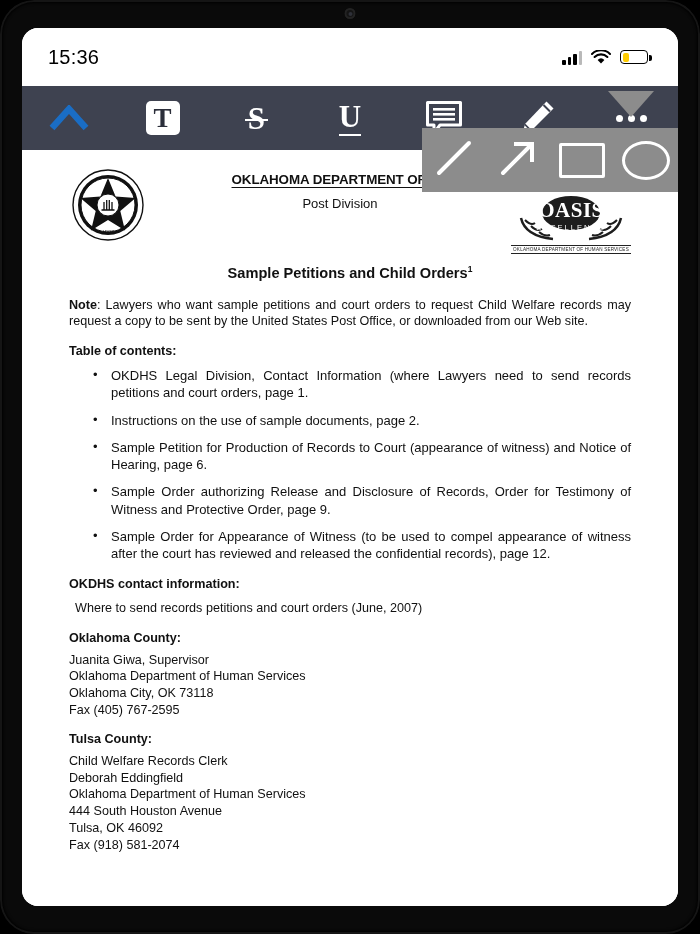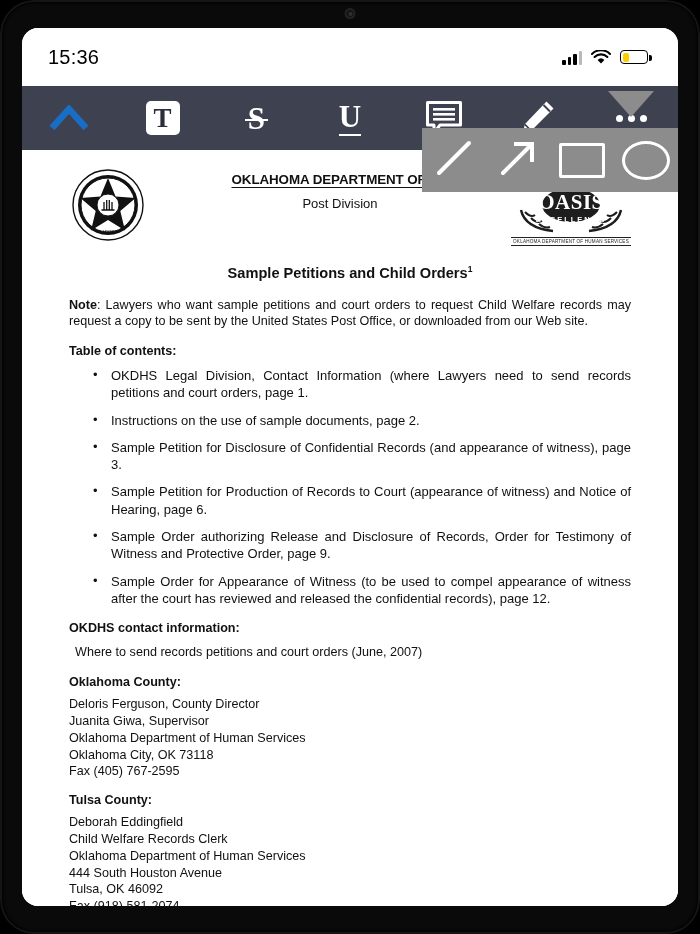--- a/index.html
+++ b/index.html
@@ -66,21 +66,21 @@
   .doc{position:relative;background:#fff;height:756px;overflow:hidden;
        padding:0;box-sizing:border-box;color:#111;}
   .doc-inner{padding:14px 47px 0 47px;}
 
   .letterhead{position:relative;height:78px;}
   .seal{position:absolute;left:2px;top:4px;width:74px;height:74px;}
   .lh-text{position:absolute;left:110px;right:130px;top:6px;text-align:center;}
   .dept-name{font-weight:700;font-size:13.4px;letter-spacing:-0.1px;
              text-decoration:underline;text-underline-offset:3px;white-space:nowrap;display:inline-block;}
   .legal-div{font-size:13px;margin-top:8px;}
-  .oasis{position:absolute;right:0;top:24px;width:120px;text-align:center;}
+  .oasis{position:absolute;right:0;top:32px;width:120px;text-align:center;}
   .oasis-badge{position:relative;height:46px;}
   .oasis-word{font-family:"Liberation Serif",serif;font-weight:700;font-size:21px;
               color:#1d1d1d;letter-spacing:0.5px;line-height:1;}
   .oasis-exc{font-size:7.5px;letter-spacing:2px;color:#1d1d1d;margin-top:2px;}
   .oasis-caption{font-size:4.6px;letter-spacing:0.2px;border-top:0.7px solid #222;
                  border-bottom:0.7px solid #222;padding:1px 0;margin-top:3px;color:#1d1d1d;}
 
   .doc-title{text-align:center;font-weight:700;font-size:14.6px;margin:22px 0 16px;}
   .doc-title sup{font-size:8.5px;}
 
@@ -211,60 +211,58 @@
             <div class="oasis-badge">
               <svg width="120" height="46" viewBox="0 0 120 46" style="position:absolute;left:0;top:0;">
                 <path d="M10 22 Q14 40 42 43" stroke="#1d1d1d" stroke-width="2.5" fill="none"></path>
                 <path d="M110 22 Q106 40 78 43" stroke="#1d1d1d" stroke-width="2.5" fill="none"></path>
                 <path d="M14 24 Q20 30 24 27 M20 30 Q26 36 31 33 M28 36 Q34 41 39 39" stroke="#1d1d1d" stroke-width="2" fill="none"></path>
                 <path d="M106 24 Q100 30 96 27 M100 30 Q94 36 89 33 M92 36 Q86 41 81 39" stroke="#1d1d1d" stroke-width="2" fill="none"></path>
                 <ellipse cx="60" cy="17" rx="29" ry="17" fill="#1d1d1d"></ellipse>
               </svg>
               <div style="position:absolute;left:0;right:0;top:4px;">
                 <div class="oasis-word" style="color:#fff;">OASIS</div>
-                <div class="oasis-exc" style="color:#fff;font-weight:bold;">EXCELLENCE</div>
+                <div class="oasis-exc" style="color:#fff;">EXCELLENCE</div>
               </div>
             </div>
             <div class="oasis-caption">OKLAHOMA DEPARTMENT OF HUMAN SERVICES</div>
           </div>
         </div>
 
         <div class="doc-title">
           <span>Sample Petitions and Child Orders</span><sup>1</sup>
         </div>
 
         <p class="para"><b>Note</b><span>: Lawyers who want sample petitions and court orders to request Child Welfare records may request a copy to be sent by the United States Post Office, or downloaded from our Web site.</span></p>
 
         <div class="sec-head">Table of contents:</div>
 
         <ul class="toc">
           <li>OKDHS Legal Division, Contact Information (where Lawyers need to send records petitions and court orders, page 1.</li>
           <li>Instructions on the use of sample documents, page 2.</li>
-          <li>Sample Petition for Disclosure of Confidential Records (and appearance of witness), page 3.</li>
           <li>Sample Petition for Production of Records to Court (appearance of witness) and Notice of Hearing, page 6.</li>
           <li>Sample Order authorizing Release and Disclosure of Records, Order for Testimony of Witness and Protective Order, page 9.</li>
           <li>Sample Order for Appearance of Witness (to be used to compel appearance of witness after the court has reviewed and released the confidential records), page 12.</li>
         </ul>
 
         <div class="sec-head">OKDHS contact information:</div>
         <p class="plain">Where to send records petitions and court orders (June, 2007)</p>
 
         <div class="blk-head">Oklahoma County:</div>
         <div class="addr">
-          <div>Deloris Ferguson, County Director</div>
           <div>Juanita Giwa, Supervisor</div>
           <div>Oklahoma Department of Human Services</div>
           <div>Oklahoma City, OK  73118</div>
           <div>Fax (405) 767-2595</div>
         </div>
 
         <div class="blk-head">Tulsa County:</div>
         <div class="addr">
+          <div>Child Welfare Records Clerk</div>
           <div>Deborah Eddingfield</div>
-          <div>Child Welfare Records Clerk</div>
           <div>Oklahoma Department of Human Services</div>
           <div>444 South Houston Avenue</div>
           <div>Tulsa, OK 46092</div>
           <div>Fax (918) 581-2074</div>
         </div>
 
       </div>
     </div>
 
     <div class="popup-arrow"></div>

